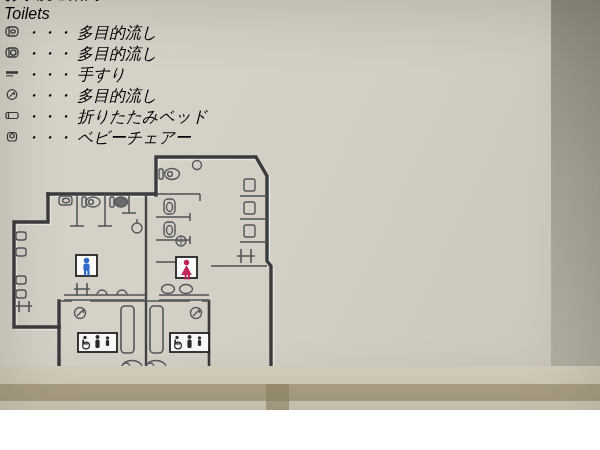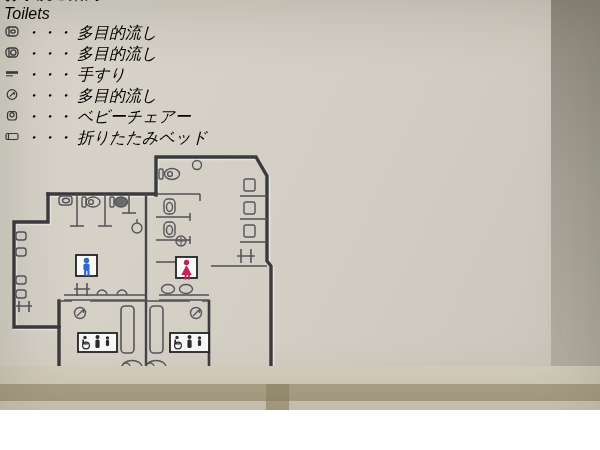--- a/index.html
+++ b/index.html
@@ -88,39 +88,39 @@
           <g stroke="#3a3a3c" stroke-width="1.2" fill="none">
             <circle cx="8" cy="6.5" r="4.8"></circle>
             <path d="M5.8 8.7 L10.3 4.2 M10.3 4.2 v2.8"></path>
           </g>
         </svg>
       <span class="ldots">・・・</span>
       <span class="llabel">多目的流し</span>
     </div>
 
     
+    <div class="lrow legend-right" style="left:310px;top:98px">
+      <svg width="16" height="13" viewBox="0 0 16 13">
+          <g stroke="#3a3a3c" stroke-width="1.2" fill="none">
+            <rect x="2" y="3.5" width="12" height="6" rx="1.5"></rect>
+            <path d="M4.5 3.5 V9.5"></path>
+          </g>
+        </svg>
+      <span class="ldots">・・・</span>
+      <span class="llabel">折りたたみベッド</span>
+    </div>
     <div class="lrow legend-right" style="left:310px;top:82px">
       <svg width="16" height="13" viewBox="0 0 16 13">
           <g stroke="#3a3a3c" stroke-width="1.2" fill="none">
             <rect x="3.5" y="2.5" width="9" height="8.5" rx="2.5"></rect>
             <circle cx="8" cy="5.8" r="2.1"></circle>
           </g>
         </svg>
       <span class="ldots">・・・</span>
       <span class="llabel">ベビーチェアー</span>
-    </div>
-    <div class="lrow legend-right" style="left:310px;top:98px">
-      <svg width="16" height="13" viewBox="0 0 16 13">
-          <g stroke="#3a3a3c" stroke-width="1.2" fill="none">
-            <rect x="2" y="3.5" width="12" height="6" rx="1.5"></rect>
-            <path d="M4.5 3.5 V9.5"></path>
-          </g>
-        </svg>
-      <span class="ldots">・・・</span>
-      <span class="llabel">折りたたみベッド</span>
     </div>
 
     
     <svg class="plan" width="295" height="250" viewBox="0 0 295 250">
 
       <g stroke="#ffffff" stroke-width="3.4" fill="none" opacity=".45" transform="translate(1.6,1.6)">
         <path d="M44 45 H152 M44 45 V73 H10 V178 H55 M152 46 V8 H252 L263 27 V112 L267 117 V246"></path>
       </g>
 
       <g stroke="#3b3b3d" stroke-width="3.4" fill="none" stroke-linecap="square">

